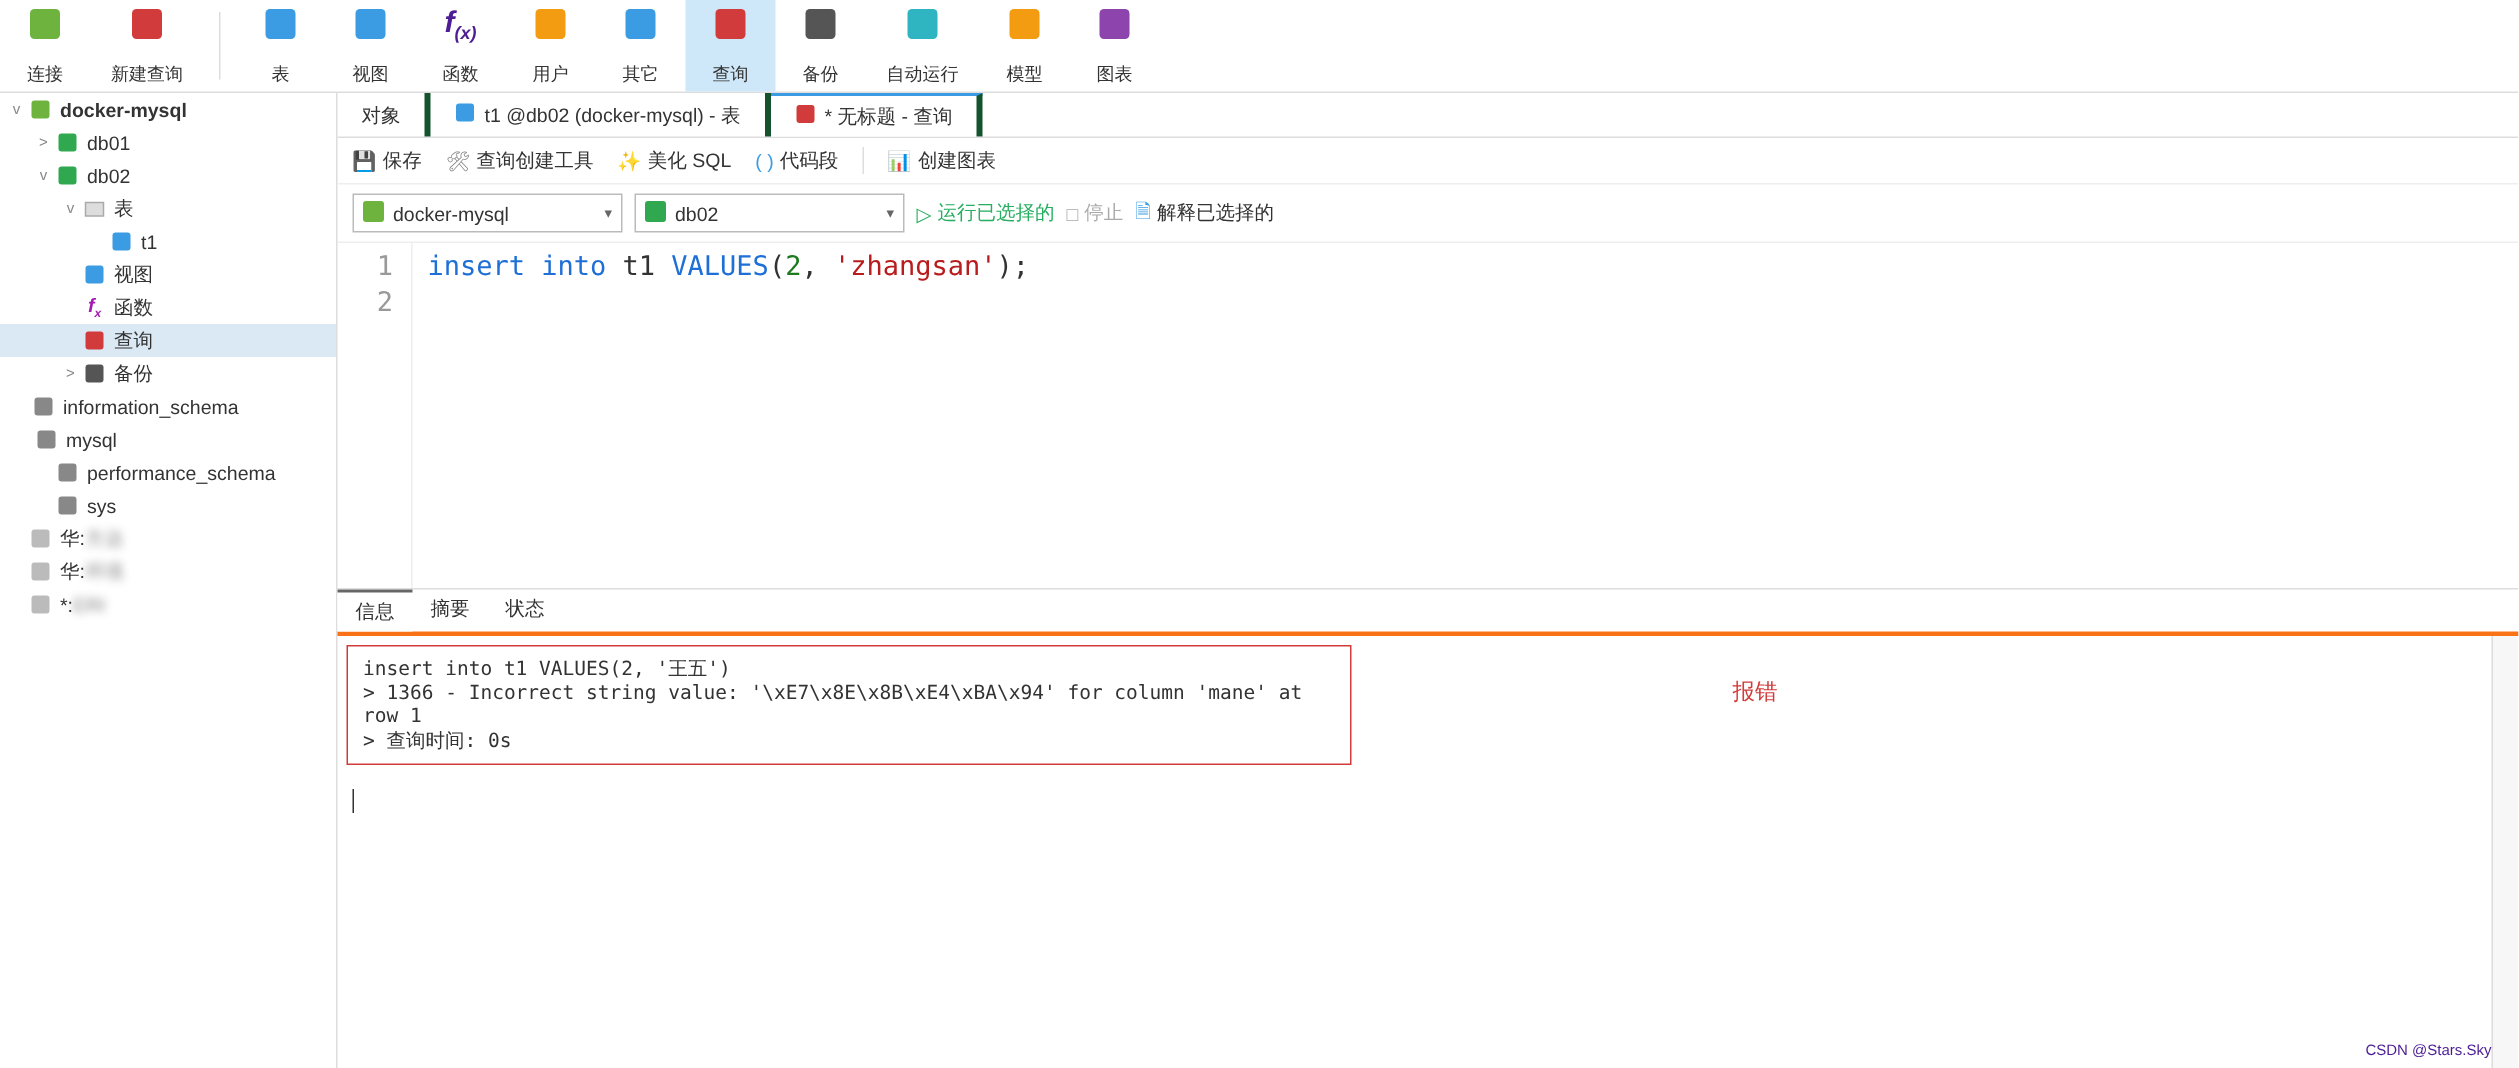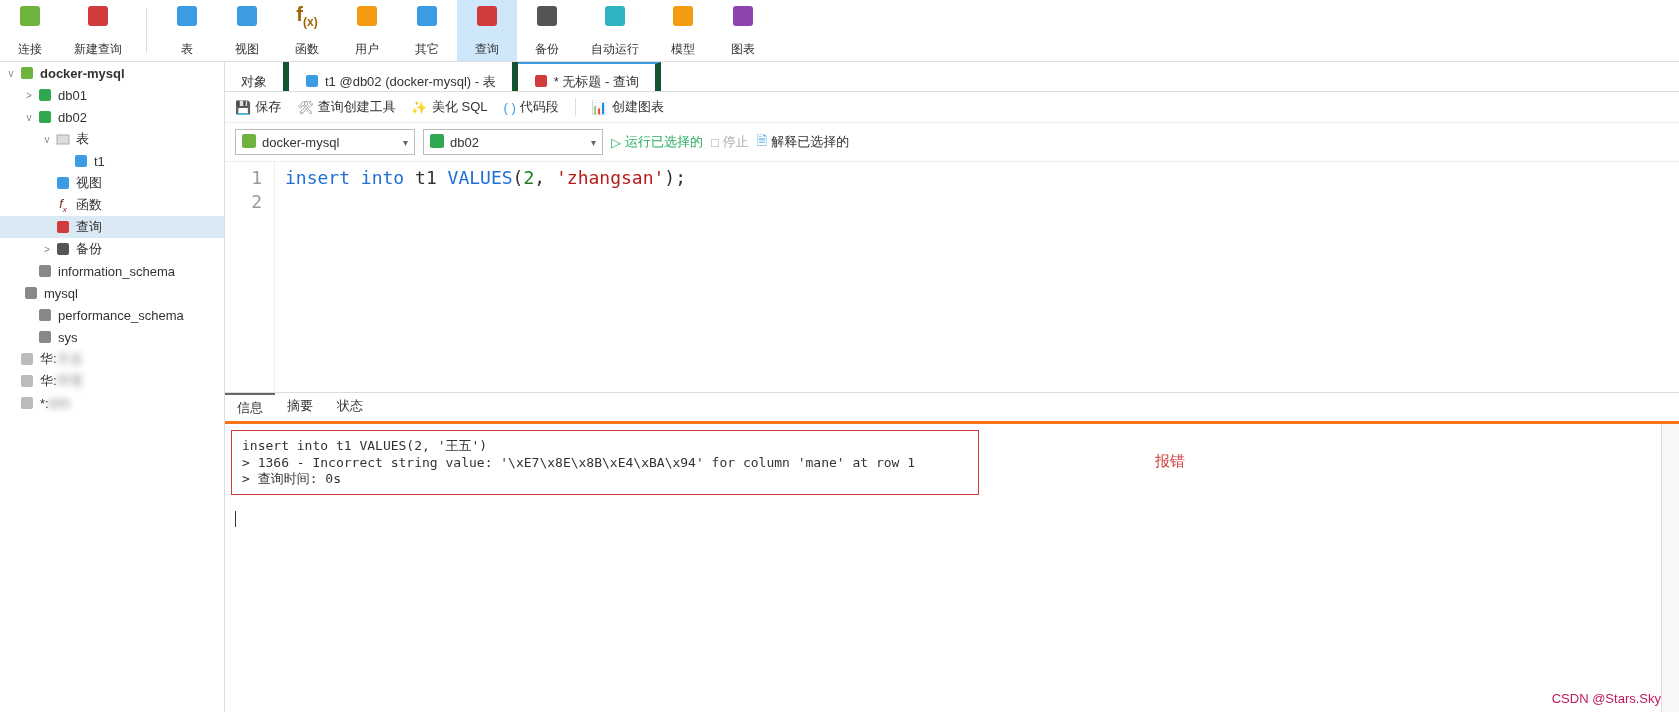--- a/index.html
+++ b/index.html
@@ -28,21 +28,21 @@
     .main-body { display: flex; height: calc(100vh - 62px); }
     .sidebar { width: 225px; border-right: 1px solid #ddd; overflow-y: auto; }
     .tree-item { display: flex; align-items: center; padding: 2px 4px; cursor: pointer; white-space: nowrap; }
     .tree-item.active { background: #dbe9f5; }
     .caret { width: 14px; text-align: center; font-size: 10px; color: #888; }
     .tree-ico { width: 18px; height: 18px; display: flex; align-items: center; justify-content: center; margin-right: 4px; }
     .tree-label { font-size: 13px; }
     
     .content { flex: 1; display: flex; flex-direction: column; }
     .tabs-row { display: flex; border-bottom: 1px solid #ddd; height: 30px; align-items: stretch; }
-    .tab { display: flex; align-items: flex-end; padding: 0 16px; border-right: 6px solid #14532d; cursor: pointer; font-size: 13px; gap: 6px; }
+    .tab { display: flex; align-items: center; padding: 0 16px; border-right: 4px solid #14532d; cursor: pointer; font-size: 13px; gap: 6px; }
     .tab.active { background: #fff; border-top: 2px solid #3b9ce3; }
     
     .sub-toolbar { display: flex; align-items: center; padding: 6px 10px; border-bottom: 1px solid #eee; gap: 16px; }
     .sub-btn { display: flex; align-items: center; gap: 4px; cursor: pointer; font-size: 13px; }
     
     .query-bar { display: flex; align-items: center; padding: 6px 10px; gap: 8px; border-bottom: 1px solid #eee; }
     .combo { display: flex; align-items: center; border: 1px solid #bbb; height: 26px; padding: 0 6px; gap: 6px; background: #fff; min-width: 180px; }
     .combo .caret-dn { margin-left: auto; font-size: 10px; color: #666; }
     .run-btn { color: #27ae60; cursor: pointer; display: flex; align-items: center; gap: 4px; }
     .stop-btn { color: #aaa; display: flex; align-items: center; gap: 4px; }
@@ -56,25 +56,25 @@
     .kw-blue { color: #1e6fd6; }
     .kw-str { color: #b91c1c; }
     .kw-num { color: #1e7a1e; }
     .sel { background: #b3d7ff; }
     
     .result-tabs { display: flex; border-top: 1px solid #ddd; border-bottom: 3px solid #f97316; }
     .result-tab { padding: 4px 12px; cursor: pointer; }
     .result-tab.active { background: #fff; border-top: 2px solid #666; }
     
     .result-area { flex: 1; position: relative; padding: 6px; font-family: Consolas, monospace; font-size: 13px; color: #333; overflow: auto; }
-    .err-box { border: 1px solid #d13b3b; padding: 6px 10px; width: 748px; }
+    .err-box { border: 1px solid #d13b3b; padding: 6px 10px; width: 670px; }
     .err-label { position: absolute; left: 930px; top: 28px; color: #d13b3b; font-family: "Microsoft YaHei"; font-size: 15px; }
     .cursor-bar { margin-top: 16px; width: 1px; height: 16px; background: #333; margin-left: 4px; }
     
-    .watermark { position: fixed; right: 18px; bottom: 6px; color: #be185d; font-size: 13px; }
+    .watermark { position: fixed; right: 18px; bottom: 6px; color: #4c1d95; font-size: 10px; }
     .scrollbar-fake { position: absolute; right: 0; top: 0; bottom: 0; width: 18px; border-left: 1px solid #ddd; background: #f7f7f7; }
   </style>
 </head>
 <body>
 
 <div class="toolbar-main" id="toolbar-main">
     <div class="tool-btn">
       <div class="icon-wrap">
         <svg width="26" height="26">
           <rect x="3" y="3" width="20" height="20" rx="3" fill="#6fb33f"></rect>
@@ -102,21 +102,21 @@
     <div class="tool-btn">
       <div class="icon-wrap">
         <svg width="26" height="26">
           <rect x="3" y="3" width="20" height="20" rx="3" fill="#3b9ce3"></rect>
         </svg>
       </div>
       <div class="lbl">视图</div>
     </div>
     <div class="tool-btn">
       <div class="icon-wrap">
-        <span style="color:#a16207;font-size:20px;font-weight:bold">f<sub style="font-size:12px">(x)</sub></span>
+        <span style="color:#4c1d95;font-style:italic;font-size:20px;font-weight:bold">f<sub style="font-size:12px">(x)</sub></span>
       </div>
       <div class="lbl">函数</div>
     </div>
     <div class="tool-btn">
       <div class="icon-wrap">
         <svg width="26" height="26">
           <rect x="3" y="3" width="20" height="20" rx="3" fill="#f39c12"></rect>
         </svg>
       </div>
       <div class="lbl">用户</div>
@@ -223,21 +223,21 @@
         <span class="tree-ico">
           <svg width="14" height="14">
             <rect x="1" y="1" width="12" height="12" rx="2" fill="#3b9ce3"></rect>
           </svg>
         </span>
         <span class="tree-label">视图</span>
       </div>
       <div class="tree-item" style="padding-left: 40px;">
         <span class="caret"></span>
         <span class="tree-ico">
-          <span style="color:#7f1d1d;font-style:italic;font-weight:normal">f<sub style="font-size:8px">x</sub></span>
+          <span style="color:#a21caf;font-style:italic;font-weight:bold">f<sub style="font-size:8px">x</sub></span>
         </span>
         <span class="tree-label">函数</span>
       </div>
       <div class="tree-item active" style="padding-left: 40px;">
         <span class="caret"></span>
         <span class="tree-ico">
           <svg width="14" height="14">
             <rect x="1" y="1" width="12" height="12" rx="2" fill="#d13b3b"></rect>
           </svg>
         </span>
@@ -245,21 +245,21 @@
       </div>
       <div class="tree-item" style="padding-left: 40px;">
         <span class="caret">&gt;</span>
         <span class="tree-ico">
           <svg width="14" height="14">
             <rect x="1" y="1" width="12" height="12" rx="2" fill="#555"></rect>
           </svg>
         </span>
         <span class="tree-label">备份</span>
       </div>
-      <div class="tree-item" style="padding-left: 22px; align-items: center;">
+      <div class="tree-item" style="padding-left: 6px; align-items: center;">
         <span class="caret"></span>
         <span class="tree-ico">
           <svg width="14" height="14">
             <rect x="1" y="1" width="12" height="12" rx="2" fill="#888"></rect>
           </svg>
         </span>
         <span class="tree-label">information_schema</span>
       </div>
       <div class="tree-item" style="padding-left: 8px;">
         <span class="caret"></span>

